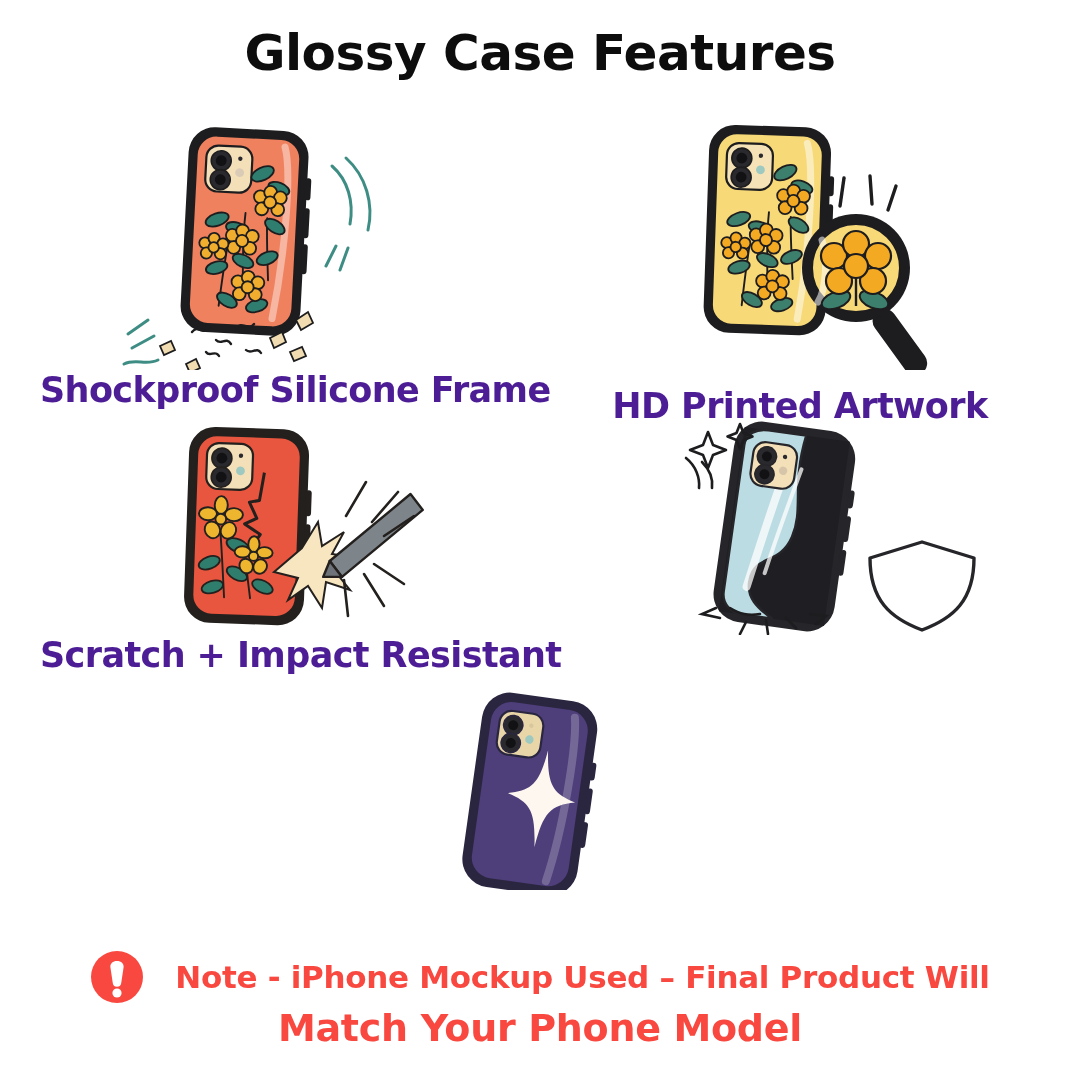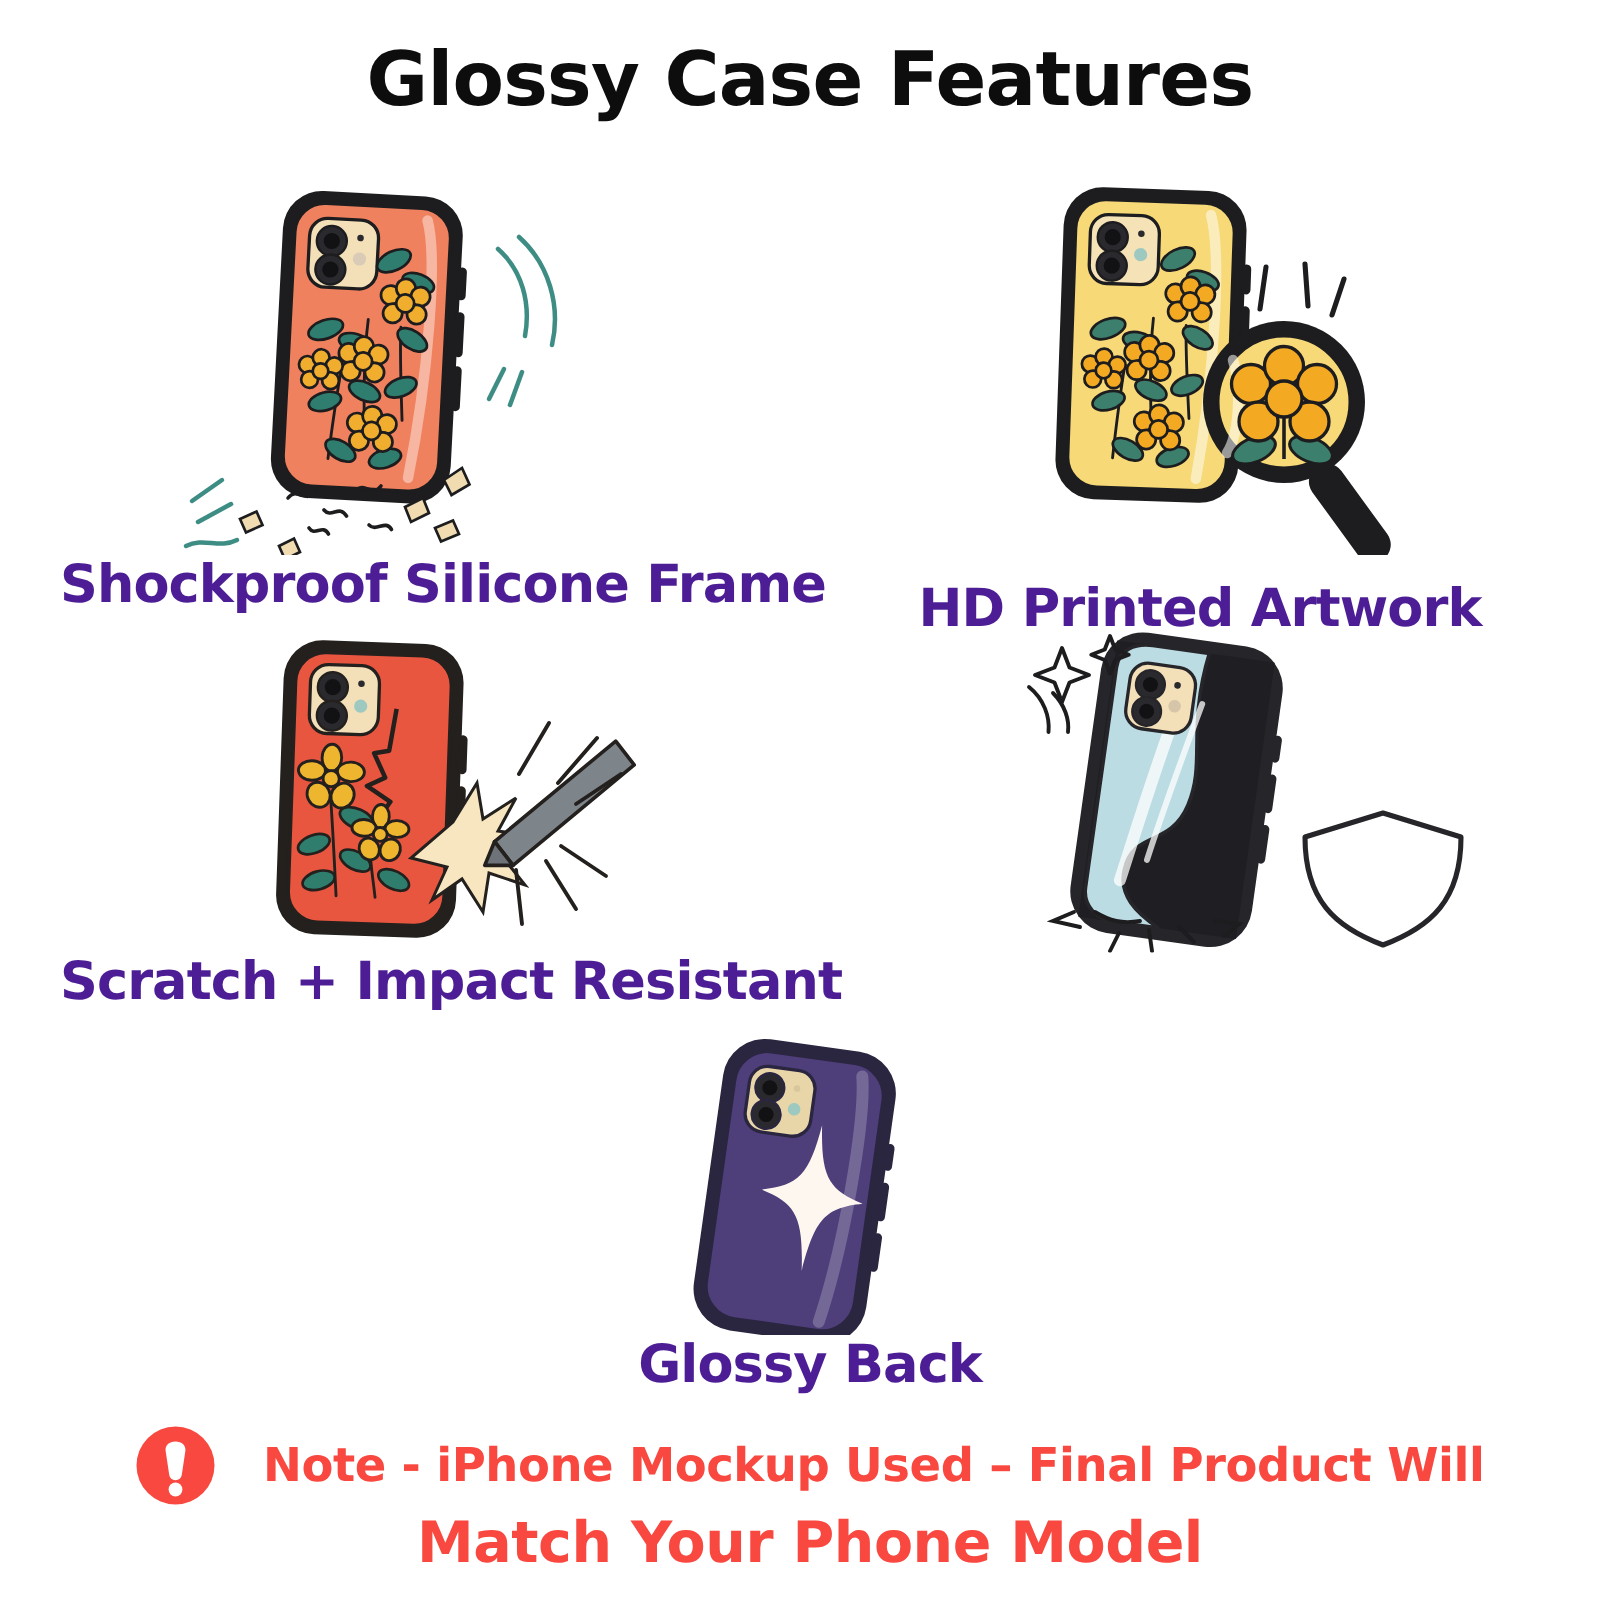--- a/index.html
+++ b/index.html
@@ -390,21 +390,20 @@
         <circle cx="32" cy="32" r="9.6" fill="#2a2a2e" stroke="#2b2640" stroke-width="1.6"></circle>
         <circle cx="32" cy="32" r="5" fill="#121214"></circle>
         <circle cx="32" cy="50" r="9.6" fill="#2a2a2e" stroke="#2b2640" stroke-width="1.6"></circle>
         <circle cx="32" cy="50" r="5" fill="#121214"></circle>
         <circle cx="50" cy="30" r="2.2" fill="#d8c79c"></circle>
         <circle cx="50" cy="44" r="4.2" fill="#9ec9c0"></circle>
 
         <path d="M70 52 C74 86 80 94 104 100 C80 106 74 114 70 150 C66 114 60 106 36 100 C60 94 66 86 70 52 Z" fill="#fdf7ef"></path>
       </g>
     </svg>
-    <div class="caption">Glossy Back</div>
   </div>
 
   <div class="note">
     <div class="note-line1">
       <svg class="note-icon" viewBox="0 0 54 54">
         <circle cx="27" cy="27" r="26" fill="#f8483f"></circle>
         <path d="M27 11 c4.2 0 7 2.6 6.6 6.2 l-2.4 16 c-.3 2.4 -1.9 3.6 -4.2 3.6 s-3.9 -1.2 -4.2 -3.6 l-2.4 -16 C20 13.6 22.8 11 27 11 Z" fill="#ffffff"></path>
         <circle cx="27" cy="43" r="4.6" fill="#ffffff"></circle>
       </svg>
       <div class="note-text">Note - iPhone Mockup Used – Final Product Will</div>

